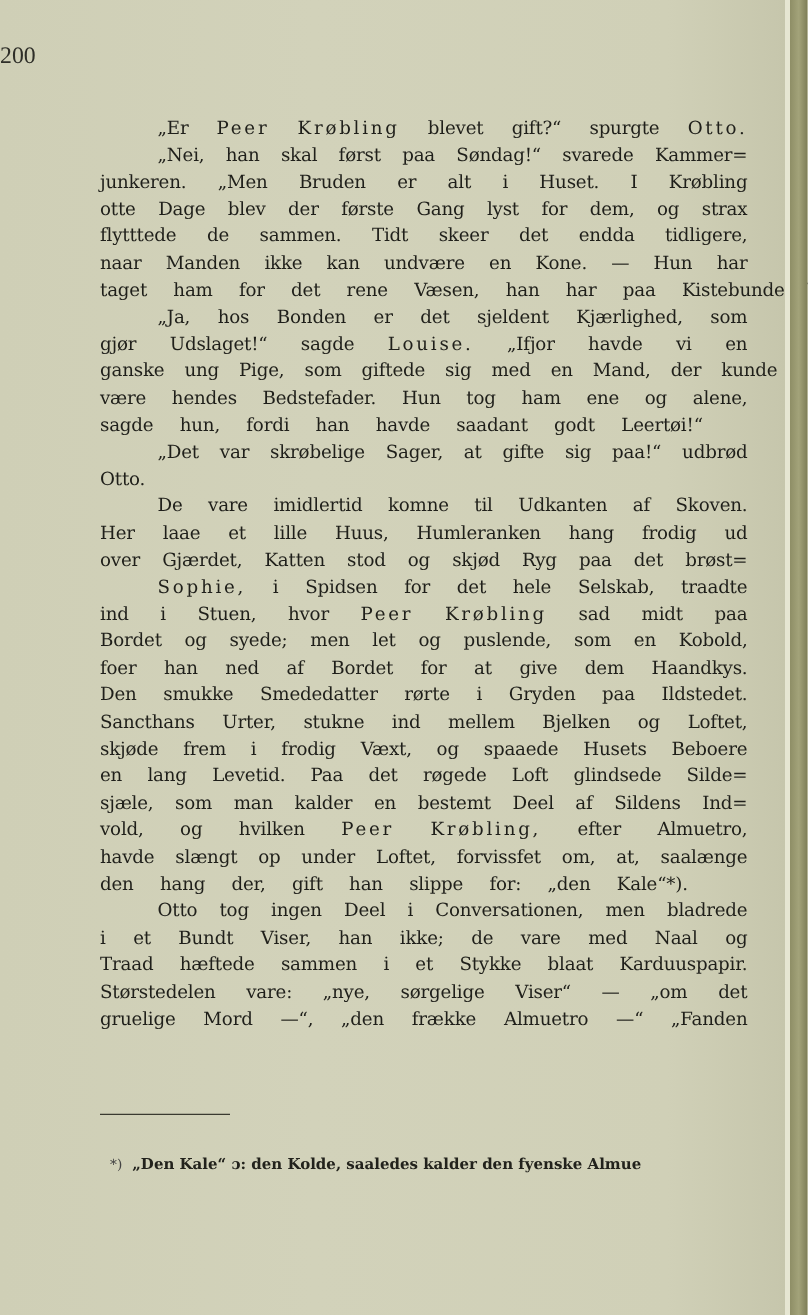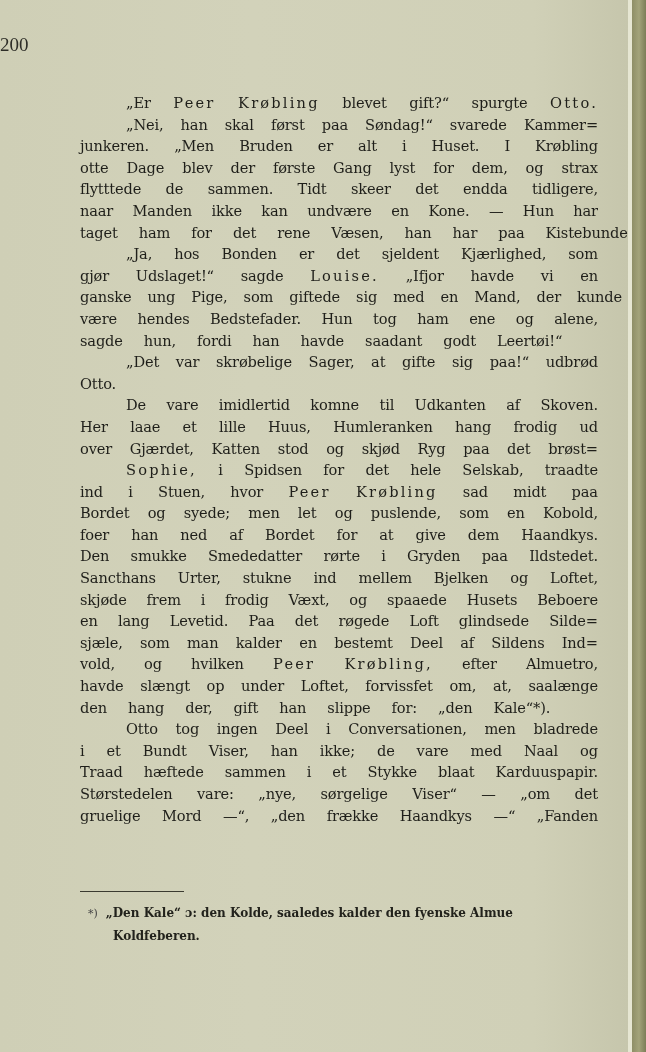--- a/index.html
+++ b/index.html
@@ -32,21 +32,21 @@
     .line.last span.w { margin-right: 5px; }
     .spaced { letter-spacing: 2.2px; }
     .divider {
       position: absolute; left: 80px; top: 891px; width: 104px; height: 1px; background: #3a3a30;
     }
     .footnote {
       position: absolute; left: 88px; top: 902px; width: 510px;
       font-family: "DejaVu Serif", serif; font-size: 12px; line-height: 22px; color: #22221c;
       font-weight: bold;
     }
-    .footnote .fn-line { white-space: nowrap; }
+    .footnote .fn-line { white-space: nowrap; margin-top: 18px; }
     .footnote .fn-line.cont { padding-left: 25px; }
     .fn-mark { font-weight: normal; font-size: 11px; margin-right: 8px; color: #444; }
   </style>
 </head>
 <body>
 
 <div class="page">
   <div class="page-number">200</div>
   <div class="body-text" id="body-text">
       <div class="line indent">
@@ -399,27 +399,26 @@
         <span class="w">—</span>
         <span class="w">„om</span>
         <span class="w">det</span>
       </div>
       <div class="line">
         <span class="w">gruelige</span>
         <span class="w">Mord</span>
         <span class="w">—“,</span>
         <span class="w">„den</span>
         <span class="w">frække</span>
-        <span class="w">Haandkys</span>
+        <span class="w">Almuetro</span>
         <span class="w">—“</span>
         <span class="w">„Fanden</span>
       </div>
     </div>
   <div class="divider"></div>
   <div class="footnote">
     <div class="fn-line">
       <span class="fn-mark">*)</span><span>„Den Kale“ ɔ: den Kolde, saaledes kalder den fyenske Almue</span>
     </div>
-    <div class="fn-line cont">Koldfeberen.</div>
   </div>
 </div>
 <div class="edge-1"></div>
 <div class="edge-2"></div>
 
 </body></html>

